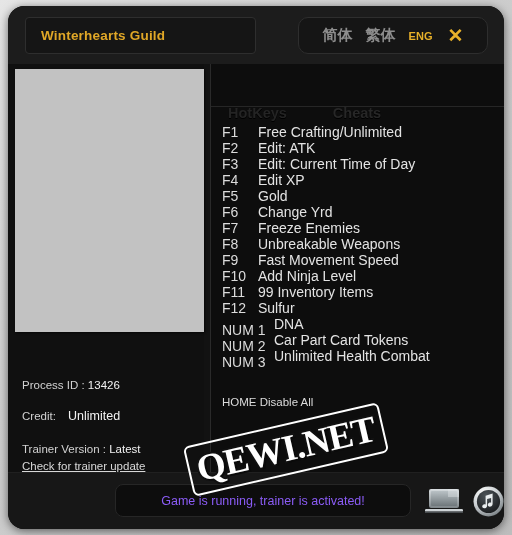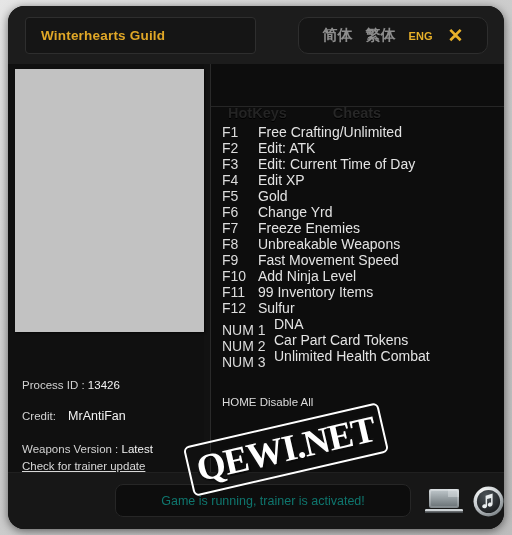--- a/index.html
+++ b/index.html
@@ -222,21 +222,21 @@
     width: 296px; height: 33px;
     background: #0d0d0d;
     border: 1px solid #262626;
     border-radius: 8px;
     display: flex;
     align-items: center;
     justify-content: center;
     box-sizing: border-box;
   }
   #status-text {
-    color: #0f766e;
+    color: #8b5cf6;
     font-size: 12.5px;
     white-space: nowrap;
   }
   #laptop-icon {
     position: absolute;
     left: 417px; top: 15px;
     width: 38px; height: 27px;
     cursor: pointer;
   }
   #music-icon {
@@ -302,25 +302,25 @@
 
       <div id="info-block">
 
         <div class="info-row">
           <span class="info-label">Process ID :</span>
           <span class="info-value">13426</span>
         </div>
 
         <div class="info-row">
           <span class="info-label">Credit:</span>
-          <span class="info-value" id="credit-value">MrAntiFan</span>
+          <span class="info-value" id="credit-value">Unlimited</span>
         </div>
 
         <div class="info-row">
-          <span class="info-label">Weapons Version :</span>
+          <span class="info-label">Trainer Version :</span>
           <span class="info-value">Latest</span>
           <br>
           <span id="update-link">Check for trainer update</span>
         </div>
 
       </div>
     </div>
 
     <div id="v-divider"></div>
 

